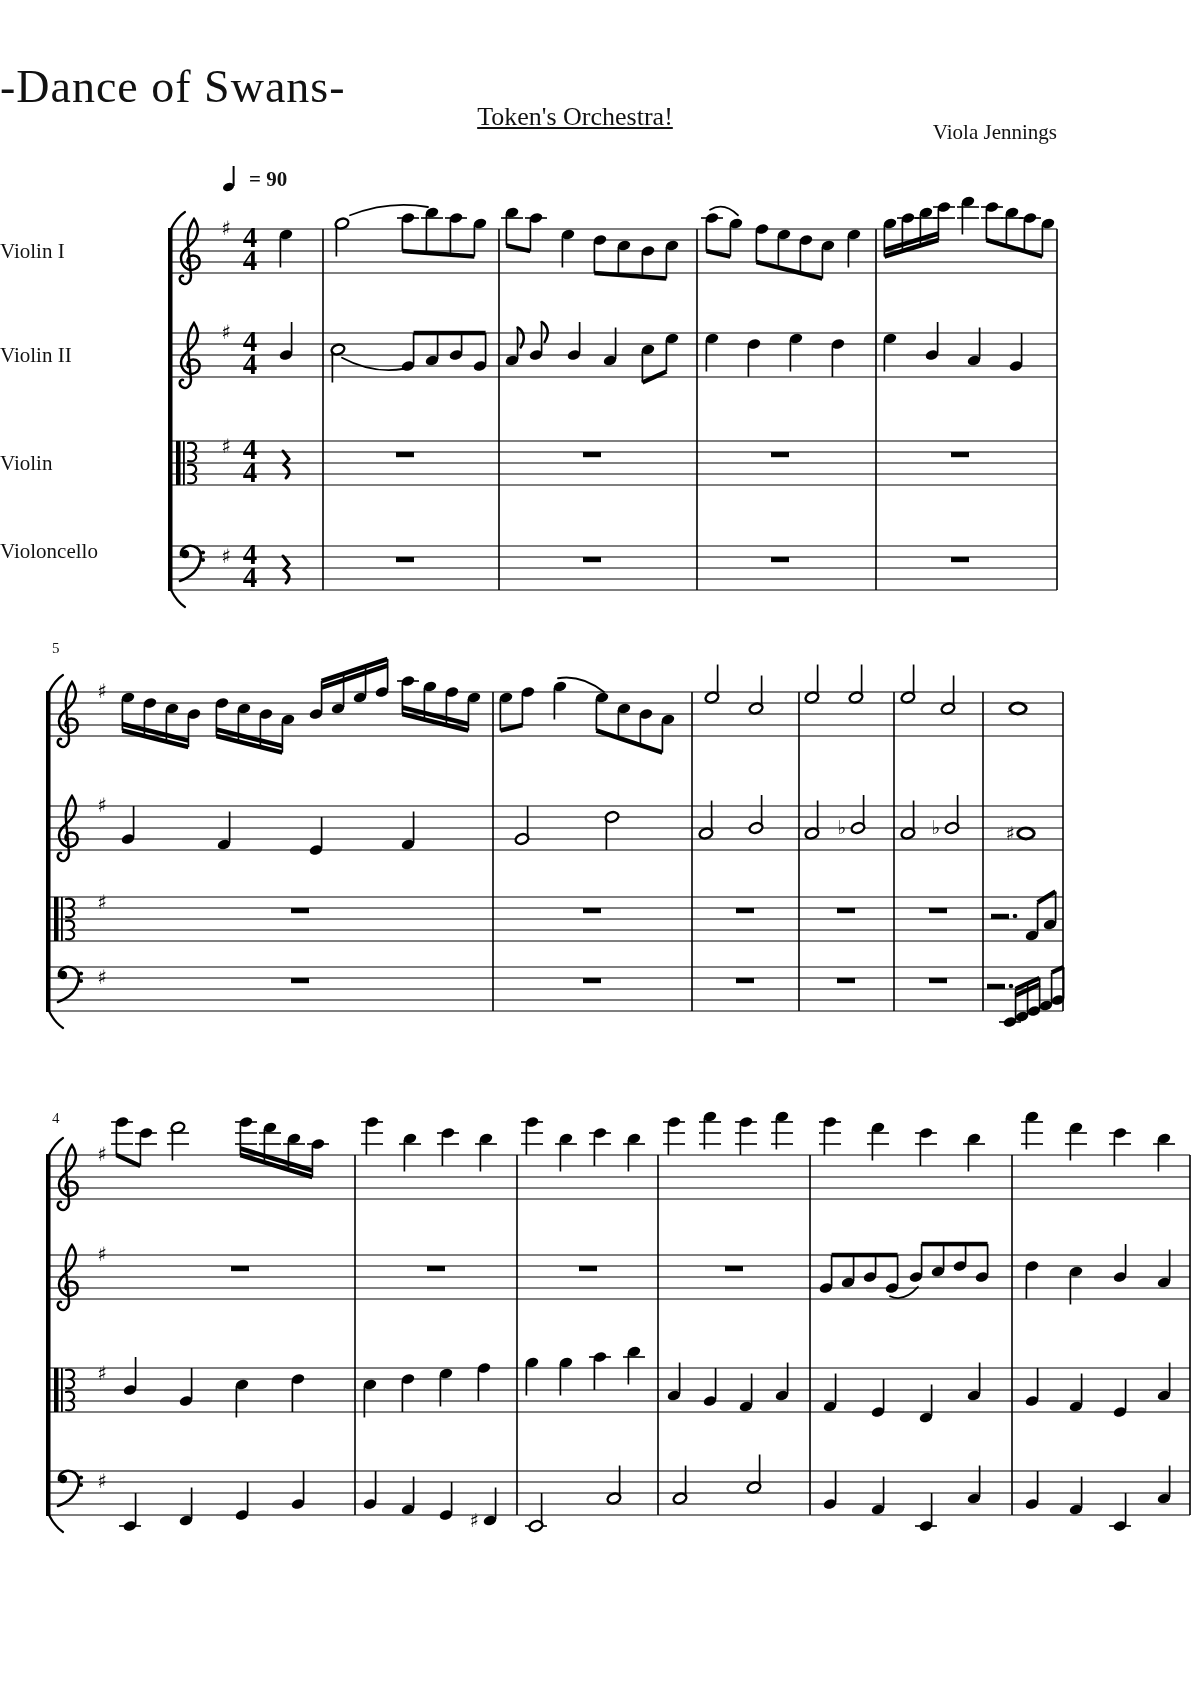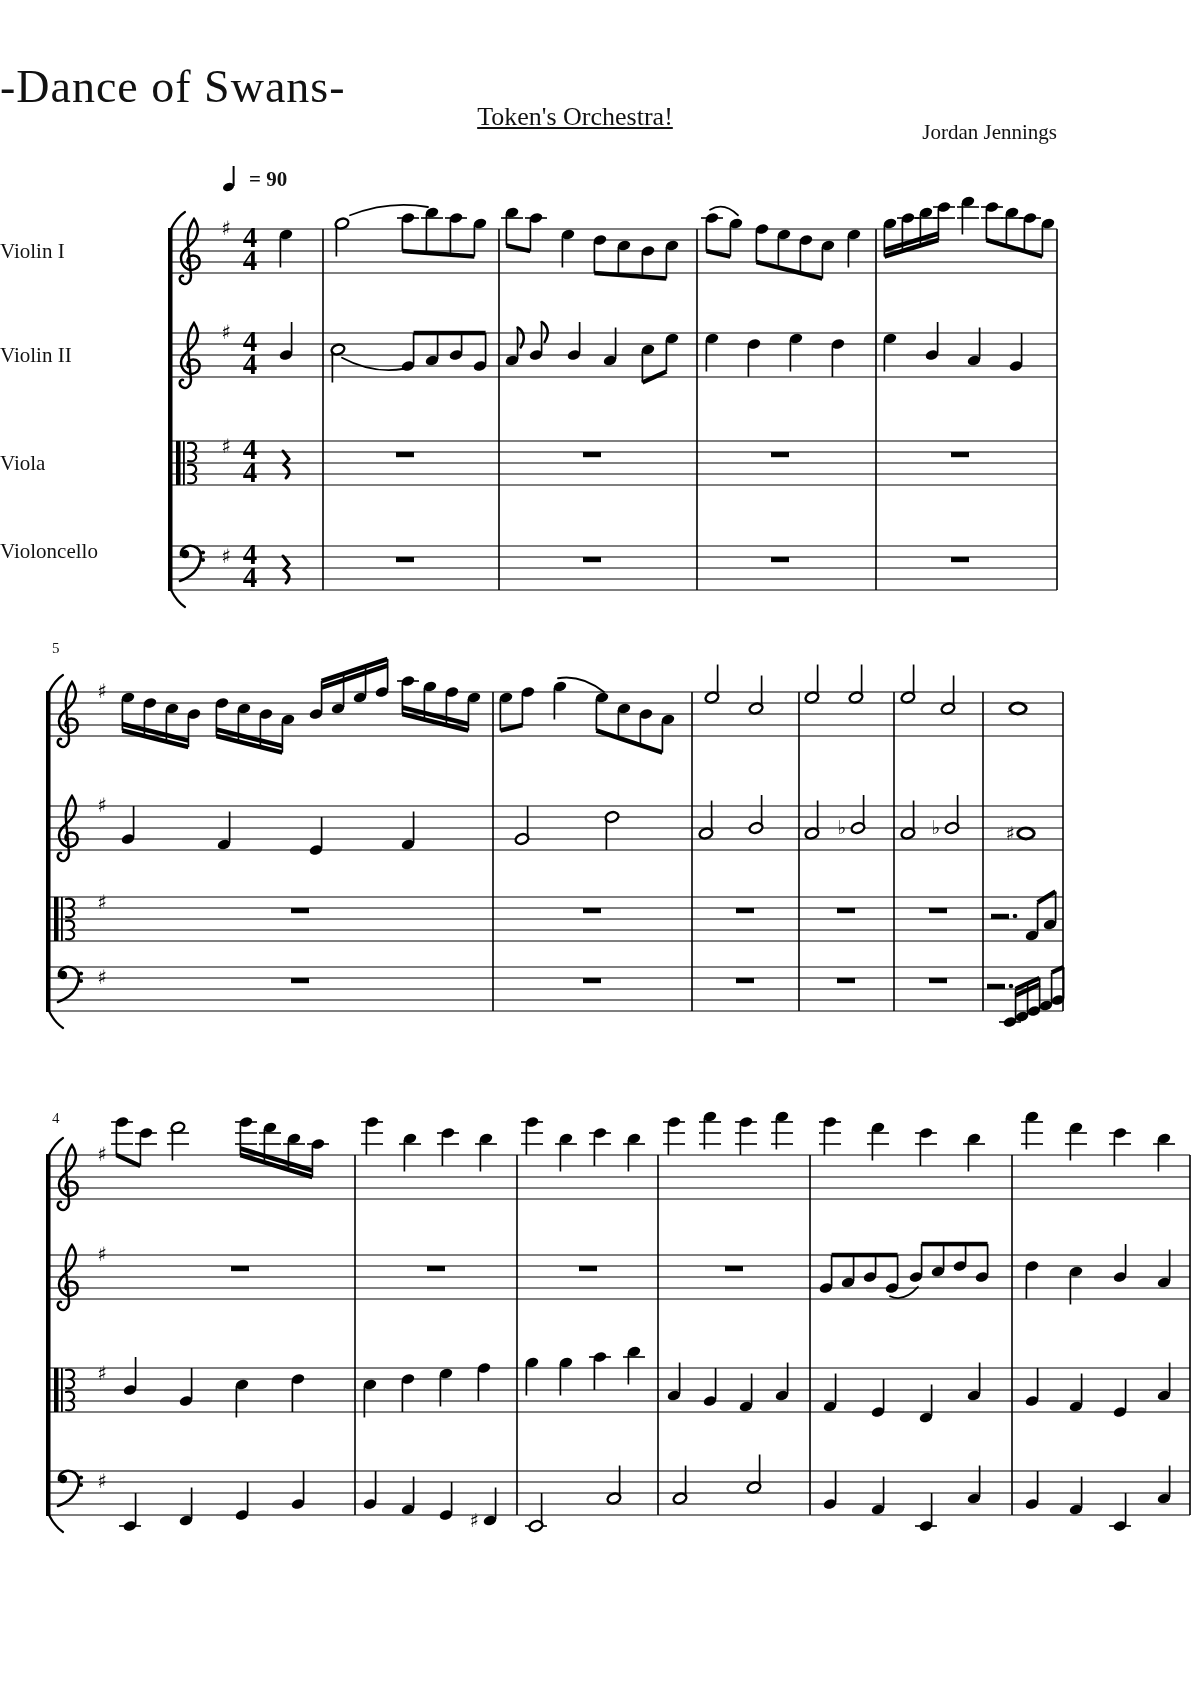--- a/index.html
+++ b/index.html
@@ -663,30 +663,30 @@
       <line x1="1081.6" y1="1508" x2="1081.6" y2="1476.5" stroke="#000000" stroke-width="1.7"></line>
       <line x1="1109" y1="1526" x2="1131" y2="1526" stroke="#000000" stroke-width="1.6"></line>
       <ellipse cx="1120" cy="1526" rx="6.4" ry="4.6" transform="rotate(-20 1120 1526)" fill="#000000"></ellipse>
       <line x1="1125.6" y1="1524.5" x2="1125.6" y2="1493" stroke="#000000" stroke-width="1.7"></line>
       <ellipse cx="1164" cy="1498.5" rx="6.4" ry="4.6" transform="rotate(-20 1164 1498.5)" fill="#000000"></ellipse>
       <line x1="1169.6" y1="1497" x2="1169.6" y2="1465.5" stroke="#000000" stroke-width="1.7"></line>
     </svg>
 
   <div class="title">-Dance of Swans-</div>
   <div class="subtitle">Token's Orchestra!</div>
-  <div class="composer">Jordan Jennings</div>
+  <div class="composer">Viola Jennings</div>
 
   <div class="tempo">
     <svg width="15" height="30">
       <line x1="11.6" y1="3" x2="11.6" y2="23" stroke="#000" stroke-width="2"></line>
       <ellipse cx="6.5" cy="24" rx="5.6" ry="4" transform="rotate(-20 6.5 24)" fill="#000"></ellipse>
     </svg>
     <span class="t-text">= 90</span>
   </div>
 
   <div class="part-label" style="top:239px">Violin I</div>
   <div class="part-label" style="top:343px">Violin II</div>
-  <div class="part-label" style="top:451px">Viola</div>
+  <div class="part-label" style="top:451px">Violin</div>
   <div class="part-label" style="top:539px">Violoncello</div>
 
   <div class="measure-number" style="top:640px">5</div>
   <div class="measure-number" style="top:1110px">4</div>
 </div>
 
 </body></html>

